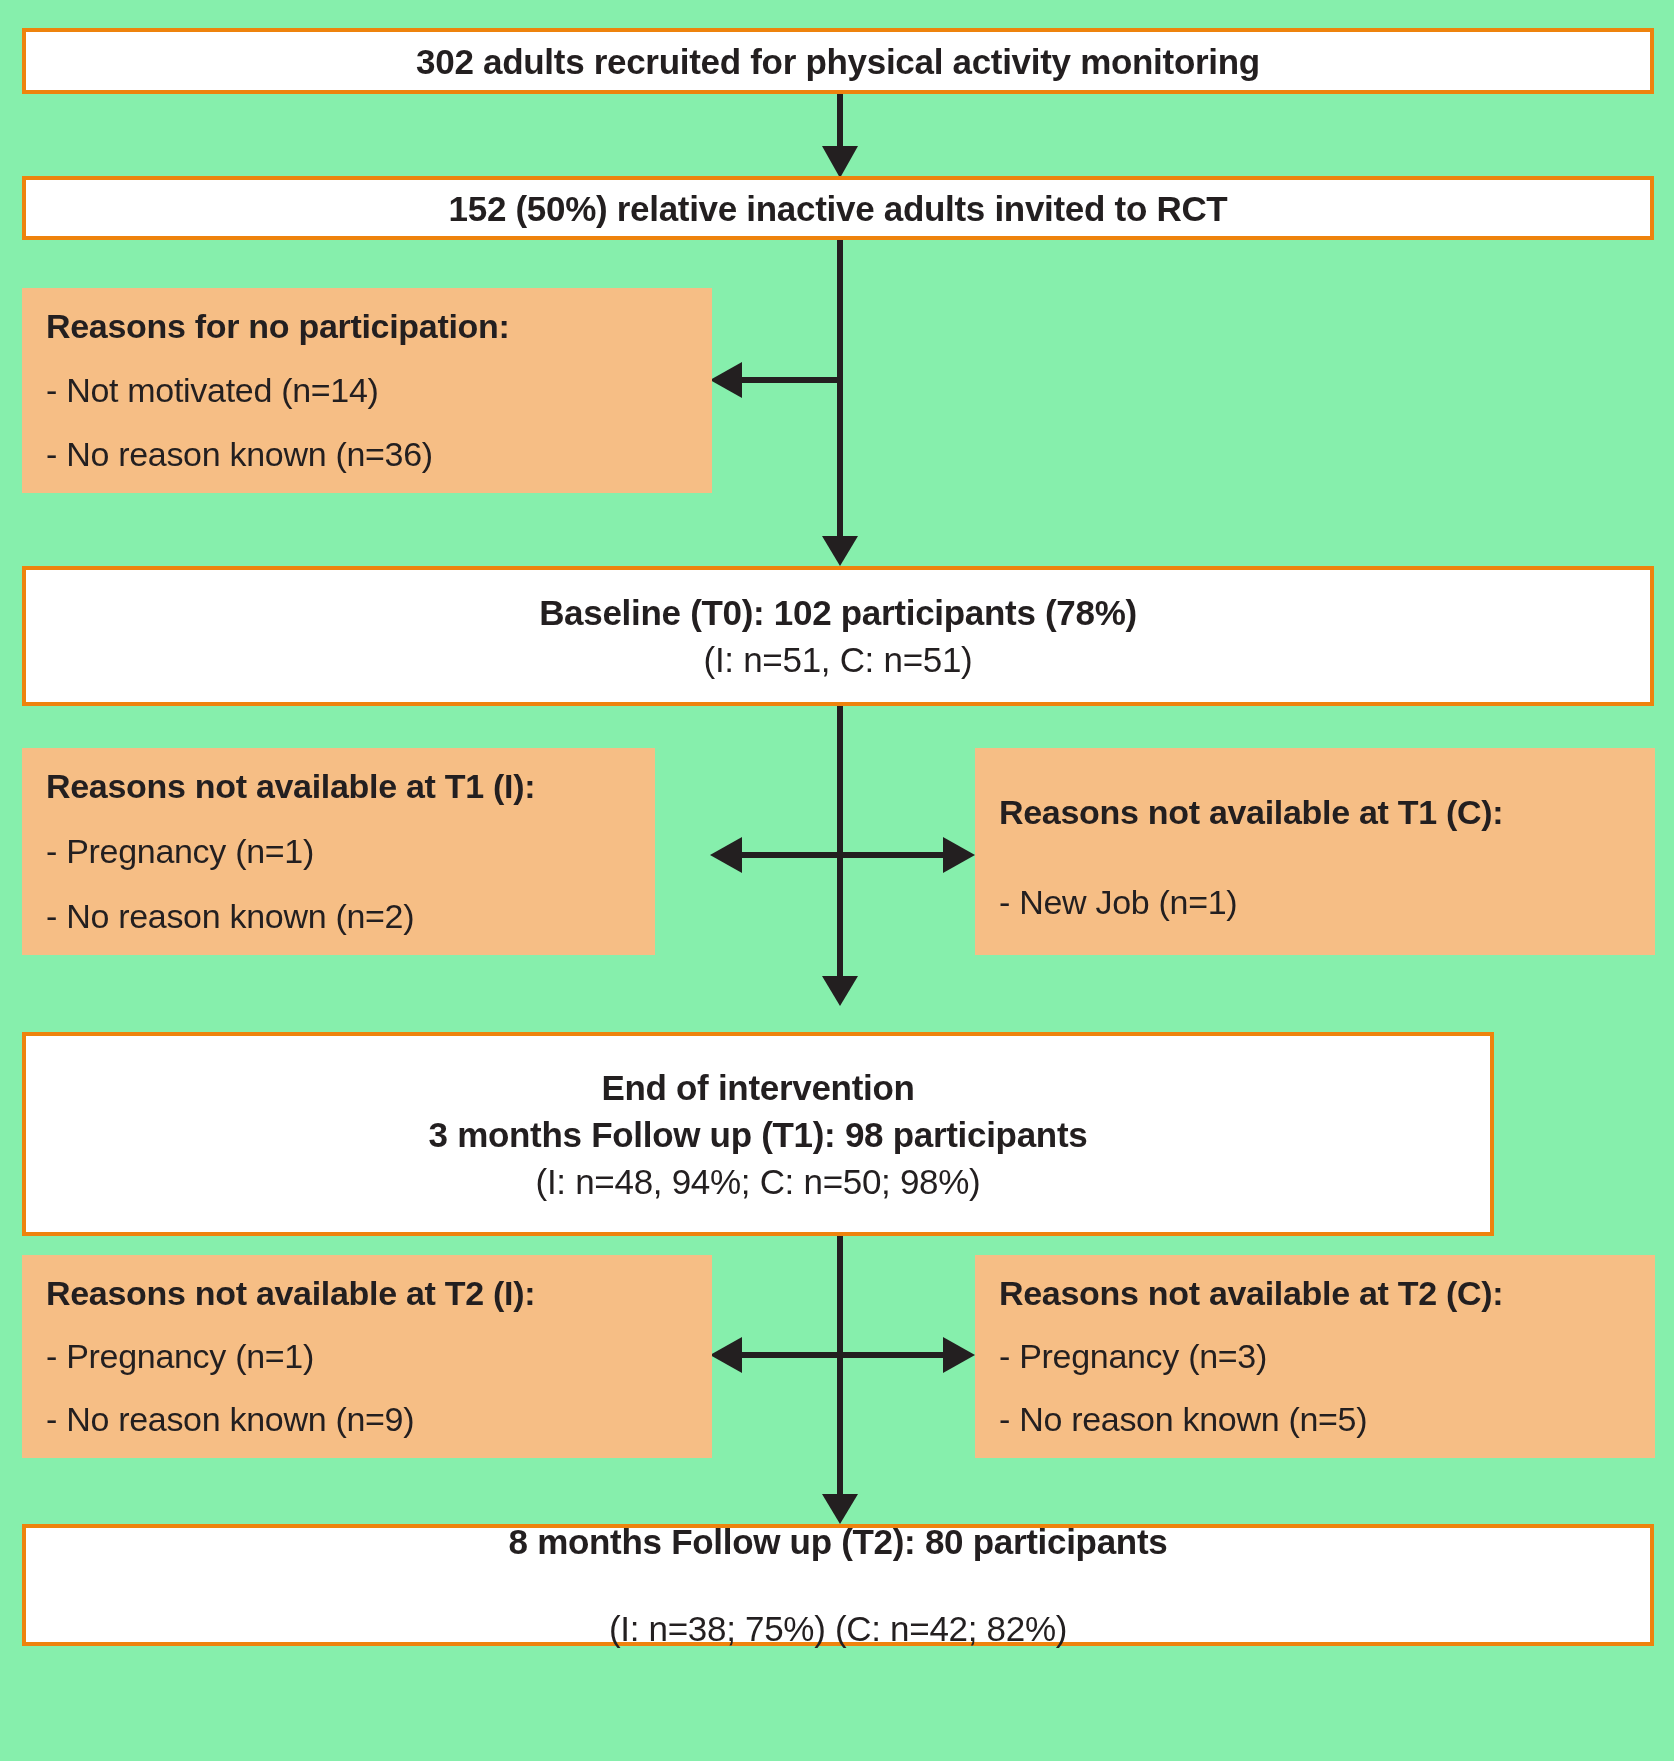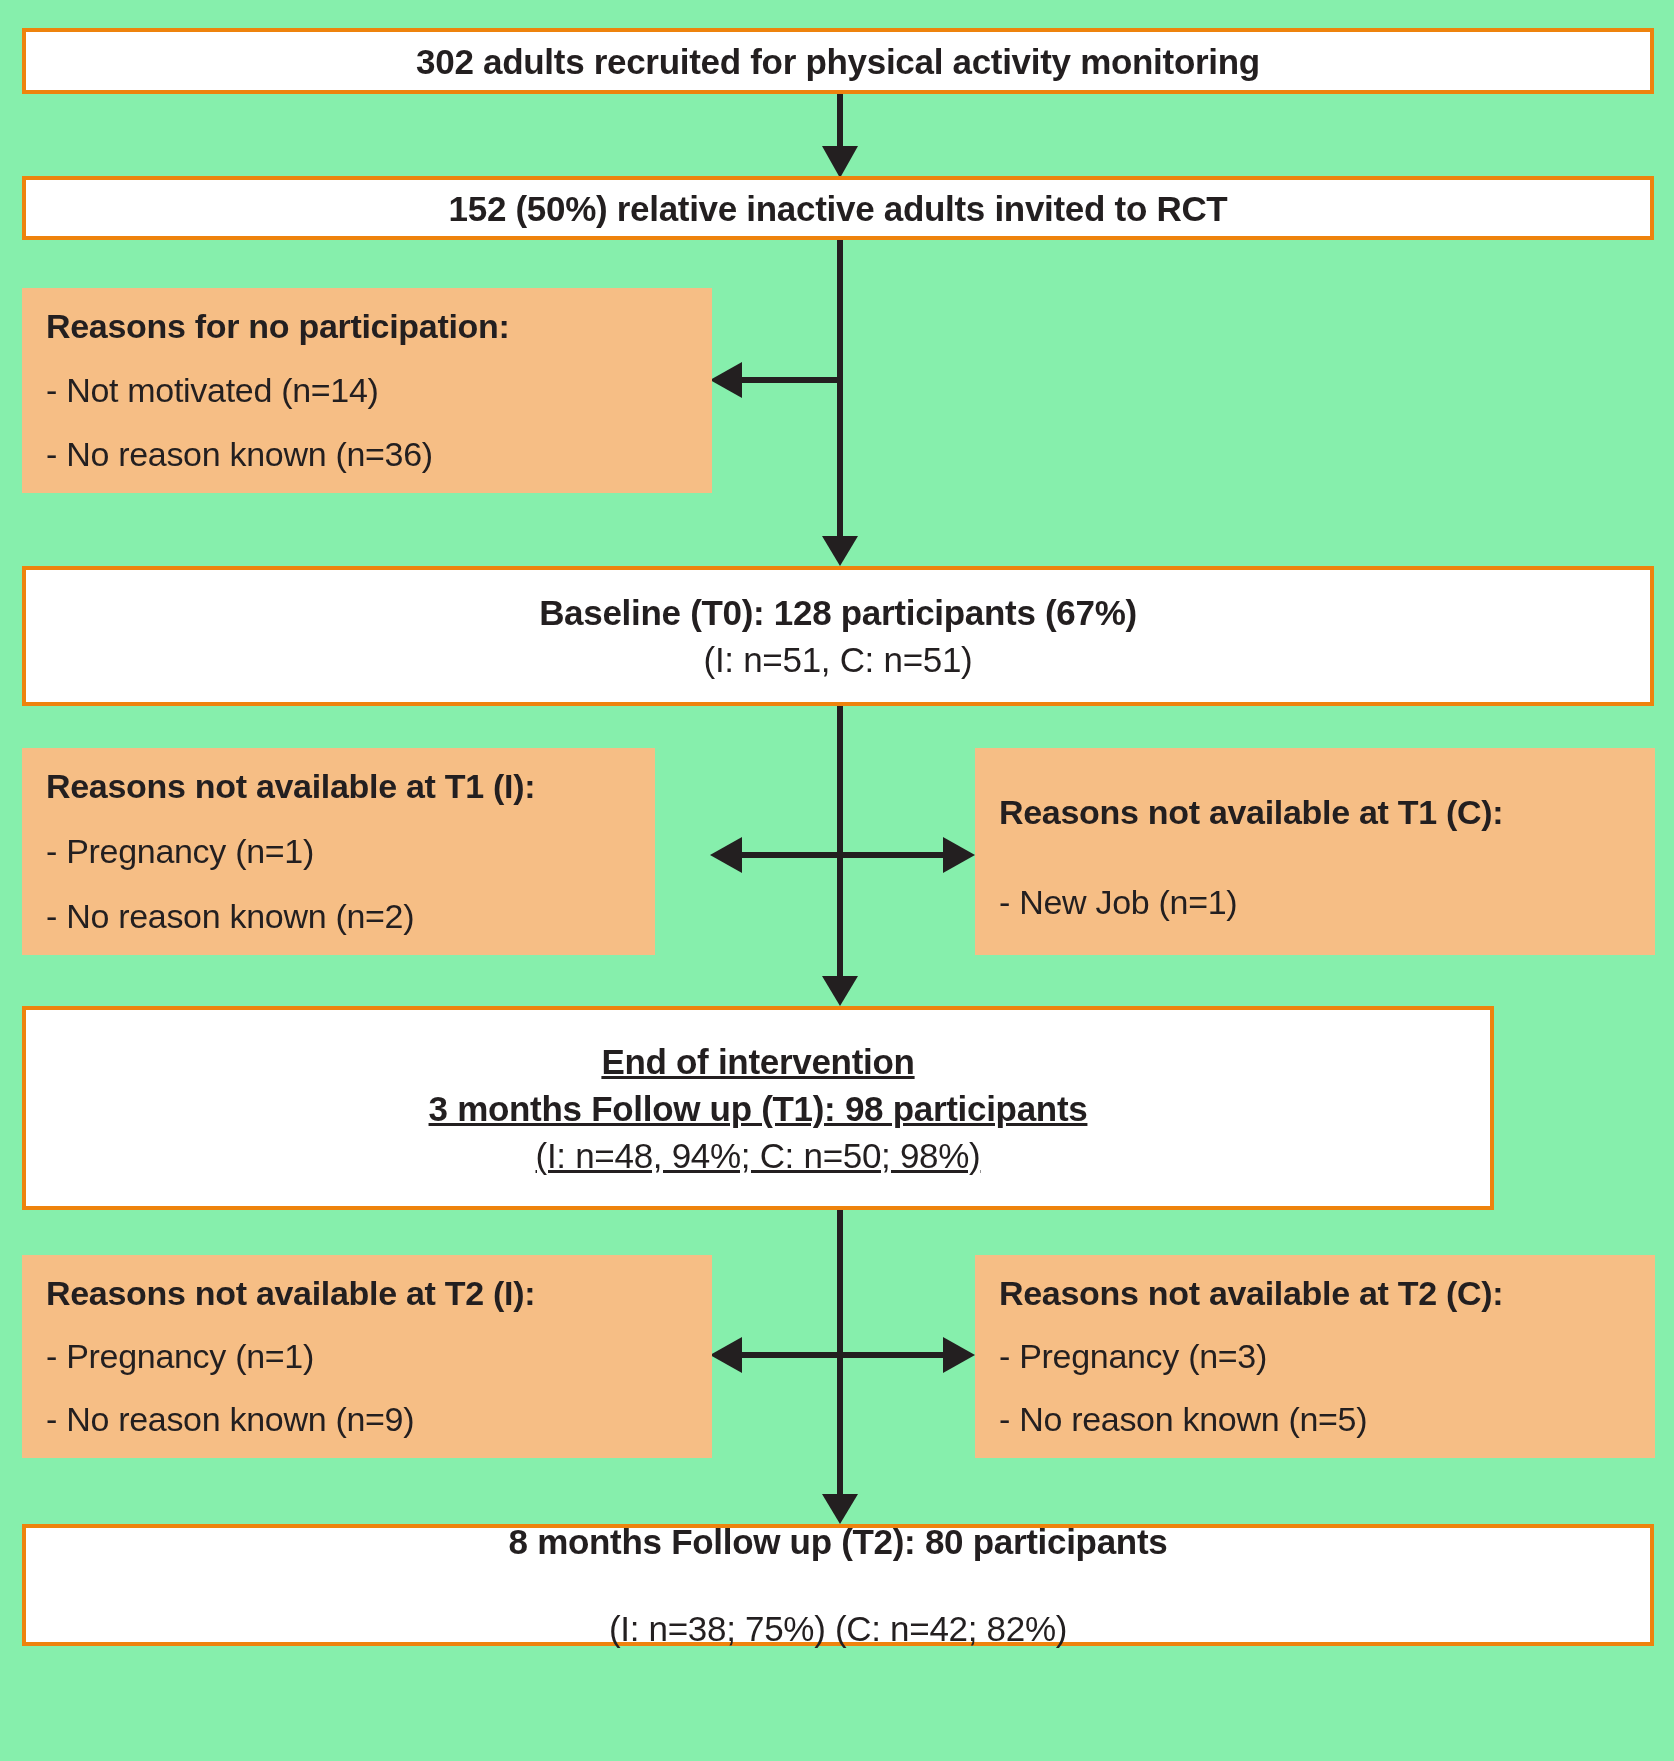--- a/index.html
+++ b/index.html
@@ -97,36 +97,36 @@
     <div class="b">152 (50%) relative inactive adults invited to RCT</div>
   </div>
 
   <div class="sidebox" style="left:22px;top:288px;width:690px;height:205px;">
     <div class="title">Reasons for no participation:</div>
     <div>- Not motivated (n=14)</div>
     <div>- No reason known (n=36)</div>
   </div>
 
   <div class="mainbox" style="left:22px;top:566px;width:1632px;height:140px;">
-    <div class="b">Baseline (T0): 128 participants (67%)</div>
+    <div class="b">Baseline (T0): 102 participants (78%)</div>
     <div>(I: n=51, C: n=51)</div>
   </div>
 
   <div class="sidebox" style="left:22px;top:748px;width:633px;height:207px;">
     <div class="title">Reasons not available at T1 (I):</div>
     <div>- Pregnancy (n=1)</div>
     <div>- No reason known (n=2)</div>
   </div>
 
   <div class="sidebox" style="left:975px;top:748px;width:680px;height:207px;justify-content:flex-start;padding-top:40px;gap:41px;">
     <div class="title">Reasons not available at T1 (C):</div>
     <div>- New Job (n=1)</div>
   </div>
 
-  <div class="mainbox" style="left:22px;top:1006px;width:1472px;height:204px;text-decoration:underline;">
+  <div class="mainbox" style="left:22px;top:1032px;width:1472px;height:204px;">
     <div class="b">End of intervention</div>
     <div class="b">3 months Follow up (T1): 98 participants</div>
     <div>(I: n=48, 94%; C: n=50; 98%)</div>
   </div>
 
   <div class="sidebox" style="left:22px;top:1255px;width:690px;height:203px;">
     <div class="title">Reasons not available at T2 (I):</div>
     <div>- Pregnancy (n=1)</div>
     <div>- No reason known (n=9)</div>
   </div>

